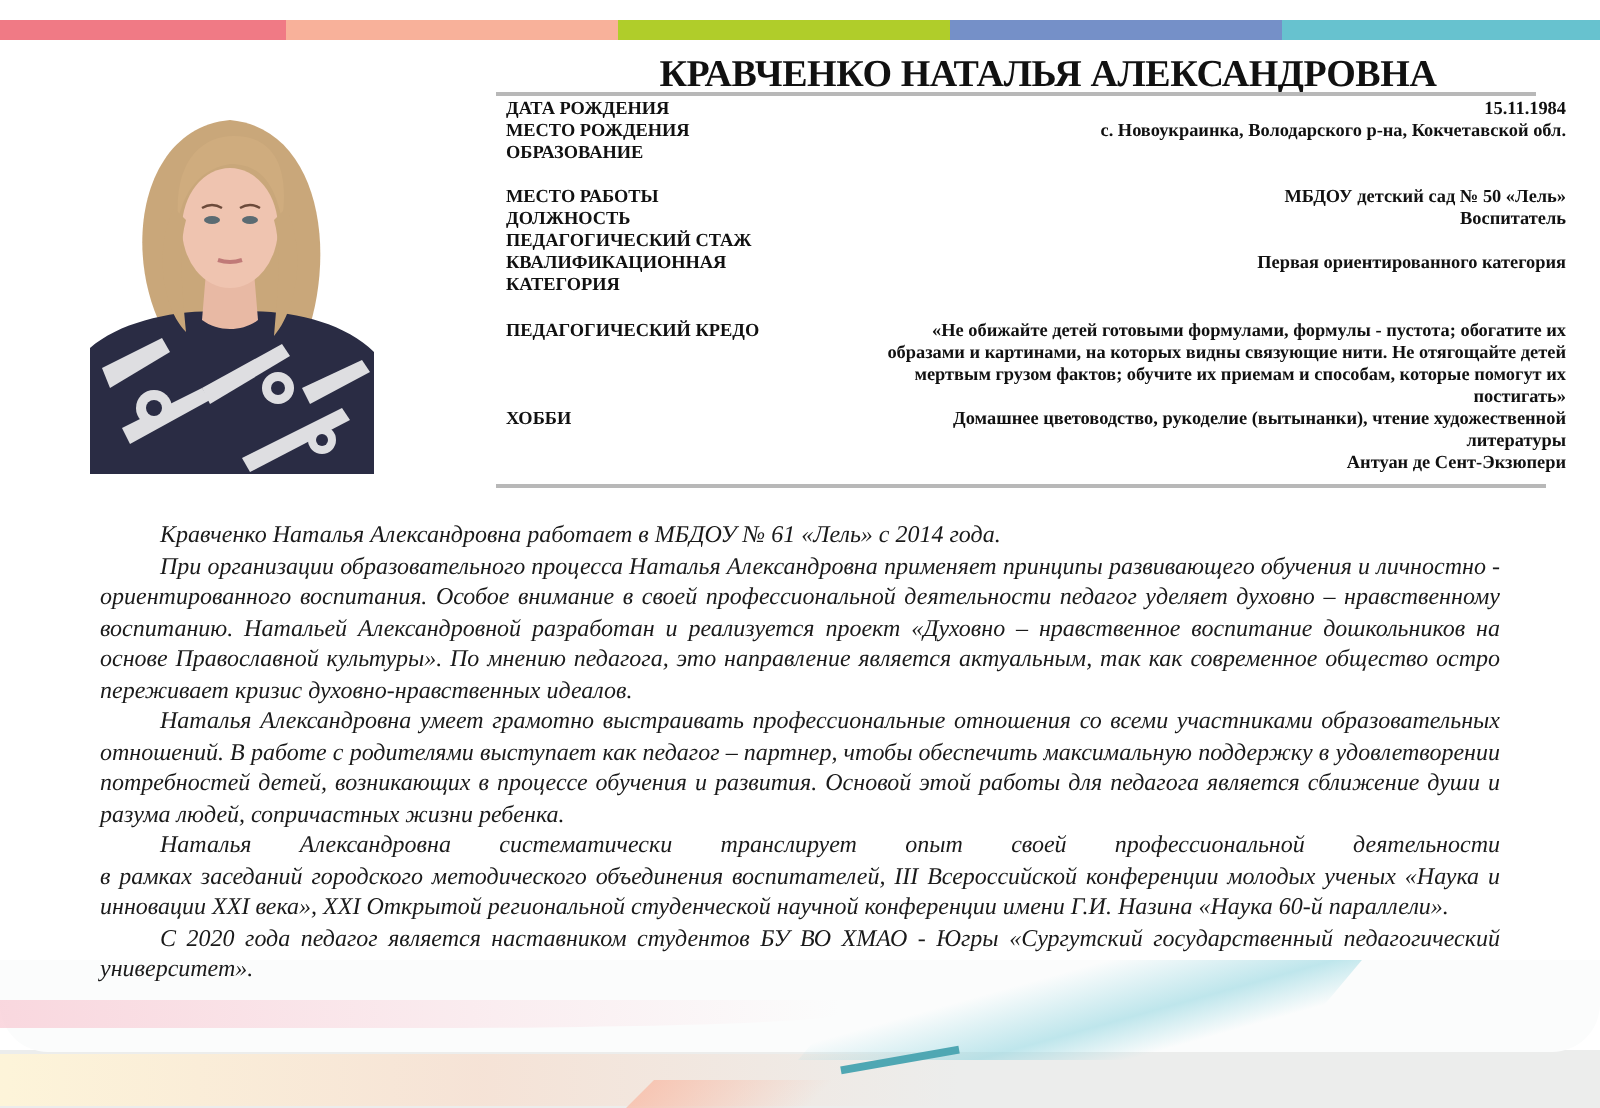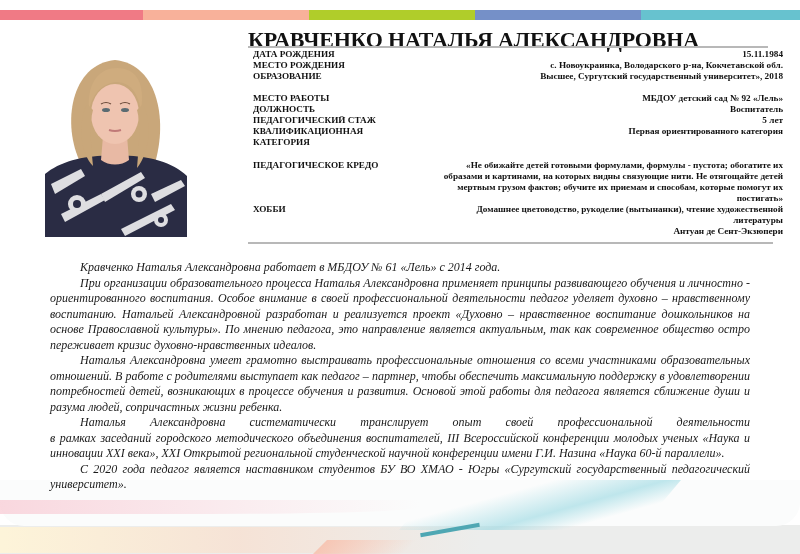--- a/index.html
+++ b/index.html
@@ -7,21 +7,21 @@
   .stripe { position:absolute; top:10px; left:0; width:800px; height:10px; display:flex; }
   .stripe div { height:10px; }
   .bottom-bg { position:absolute; left:0; top:525px; width:800px; height:29px; background:#ecedec; }
   .bottom-card { position:absolute; left:0; top:480px; width:800px; height:46px; background:#fbfcfc; border-radius:0 0 24px 24px; }
   .swoosh1 { position:absolute; left:0; top:500px; width:420px; height:14px; background:linear-gradient(90deg, rgba(248,200,210,0.7), rgba(255,240,240,0)); border-radius:0 0 50% 0; }
   .swoosh2 { position:absolute; left:0; top:527px; width:480px; height:26px; background:linear-gradient(90deg, rgba(255,245,215,0.9), rgba(252,220,200,0.6), rgba(255,255,255,0)); }
   .swoosh3 { position:absolute; left:420px; top:480px; width:240px; height:50px; background:linear-gradient(160deg, rgba(200,235,240,0) 30%, rgba(150,215,225,0.6) 60%, rgba(255,255,255,0) 80%); transform:skewX(-40deg); }
   .swoosh4 { position:absolute; left:420px; top:528px; width:60px; height:4px; background:#4fa7b3; transform:rotate(-10deg); }
   .swoosh5 { position:absolute; left:320px; top:540px; width:90px; height:14px; background:linear-gradient(90deg, rgba(248,190,170,0.8), rgba(255,255,255,0)); transform:skewX(-45deg); }
   .photo { position:absolute; left:41px; top:44px; width:148px; height:193px; background:#fff; overflow:hidden; }
-  .title { position:absolute; left:248px; top:27px; width:552px; text-align:left; font-size:22px; font-weight:bold; letter-spacing:-0.2px; }
+  .title { position:absolute; left:248px; top:27px; width:552px; text-align:center; font-size:19px; font-weight:bold; letter-spacing:-0.2px; }
   .rule { position:absolute; left:248px; height:2px; background:#b8b8b8; }
   .info { position:absolute; left:253px; top:49px; width:530px; font-size:9.2px; font-weight:bold; line-height:11px; }
   .info .row { display:flex; }
   .info .lbl { width:173px; flex:none; }
   .info .val { flex:1;text-align:right; }
   .info .gap { height:11px; }
   .credo { text-align:justify; }
   .author { text-align:right; }
   .body-text { position:absolute; left:50px; top:260px; width:700px; font-style:italic; font-size:12px; line-height:15.5px; text-align:justify; color:#1a1a1a; }
   .body-text p { margin:0; text-indent:30px; }
@@ -92,46 +92,44 @@
   <div class="row">
     <div class="lbl">ДАТА РОЖДЕНИЯ</div>
     <div class="val">15.11.1984</div>
   </div>
   <div class="row">
     <div class="lbl">МЕСТО РОЖДЕНИЯ</div>
     <div class="val">с. Новоукраинка, Володарского р-на, Кокчетавской обл.</div>
   </div>
   <div class="row">
     <div class="lbl">ОБРАЗОВАНИЕ</div>
-    <div class="val">Высшее,  Сургутский государственный университет», 2018</div>
   </div>
   <div class="gap"></div>
   <div class="row">
     <div class="lbl">МЕСТО РАБОТЫ</div>
-    <div class="val">МБДОУ детский сад № 92 «Лель»</div>
+    <div class="val">МБДОУ детский сад № 50 «Лель»</div>
   </div>
   <div class="row">
     <div class="lbl">ДОЛЖНОСТЬ</div>
     <div class="val">Воспитатель</div>
   </div>
   <div class="row">
     <div class="lbl">ПЕДАГОГИЧЕСКИЙ СТАЖ</div>
-    <div class="val">5 лет</div>
   </div>
   <div class="row">
     <div class="lbl">КВАЛИФИКАЦИОННАЯ</div>
     <div class="val">Первая ориентированного категория</div>
   </div>
   <div class="row">
     <div class="lbl">КАТЕГОРИЯ</div>
     <div class="val"></div>
   </div>
   <div class="gap" style="height:12px"></div>
   <div class="row">
-    <div class="lbl">ПЕДАГОГИЧЕСКОЕ КРЕДО</div>
+    <div class="lbl">ПЕДАГОГИЧЕСКИЙ КРЕДО</div>
     <div class="val credo">«Не обижайте детей готовыми формулами, формулы - пустота; обогатите их образами и картинами, на которых видны связующие нити. Не отягощайте детей мертвым грузом фактов; обучите их приемам и способам, которые помогут их постигать»</div>
   </div>
   <div class="row">
     <div class="lbl">ХОББИ</div>
     <div class="val credo">Домашнее цветоводство, рукоделие (вытынанки), чтение художественной литературы</div>
   </div>
   <div class="row">
     <div class="lbl"></div>
     <div class="val author">Антуан де Сент-Экзюпери</div>
   </div>

